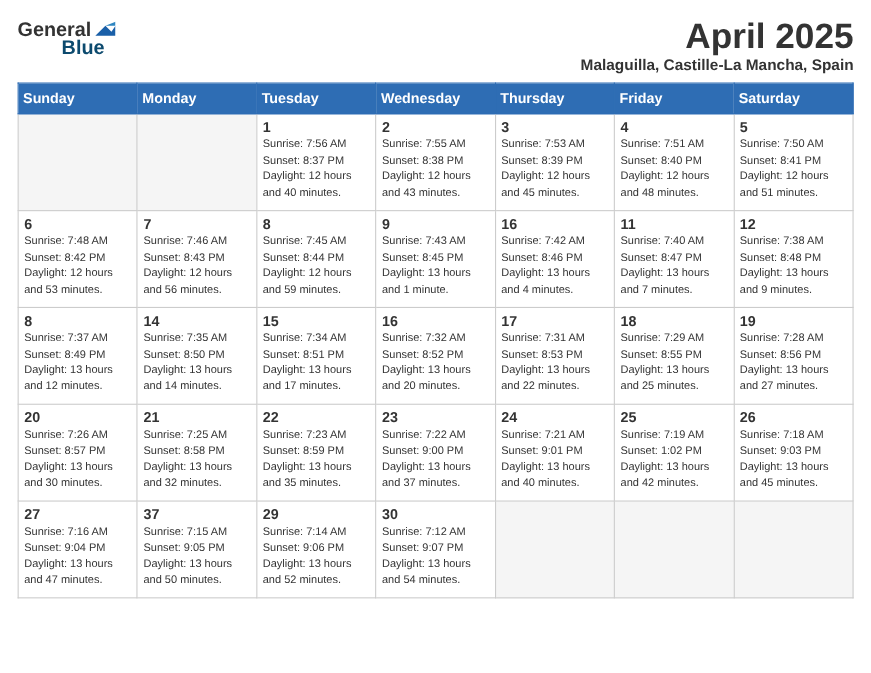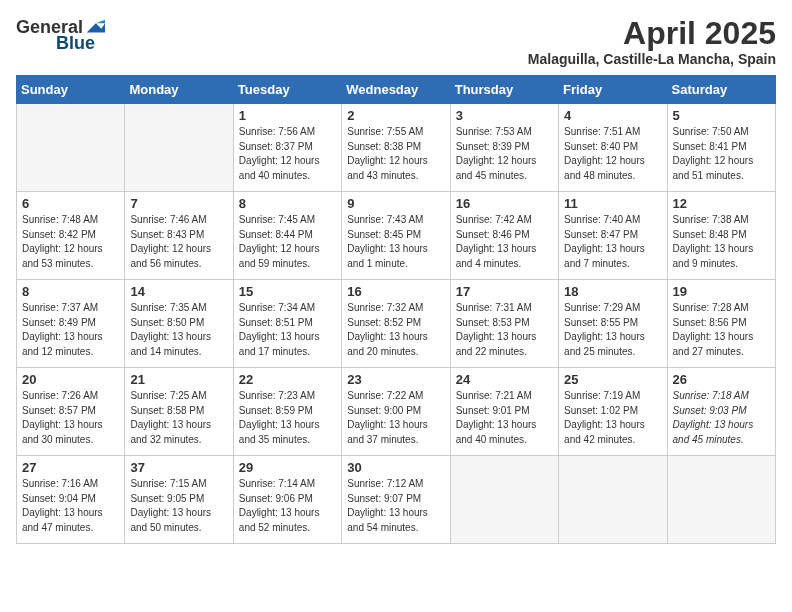--- a/index.html
+++ b/index.html
@@ -279,21 +279,21 @@
 Daylight: 13 hours and 40 minutes.</div>
         </td>
         <td>
           <span class="day-num">25</span>
           <div class="day-info" style="white-space: pre-line;">Sunrise: 7:19 AM
 Sunset: 1:02 PM
 Daylight: 13 hours and 42 minutes.</div>
         </td>
         <td>
           <span class="day-num">26</span>
-          <div class="day-info" style="white-space: pre-line; font-style: italic;">Sunrise: 7:18 AM
+          <div class="day-info" style="white-space: pre-line;">Sunrise: 7:18 AM
 Sunset: 9:03 PM
 Daylight: 13 hours and 45 minutes.</div>
         </td>
       </tr>
       <tr>
         <td>
           <span class="day-num">27</span>
           <div class="day-info" style="white-space: pre-line;">Sunrise: 7:16 AM
 Sunset: 9:04 PM
 Daylight: 13 hours and 47 minutes.</div>

